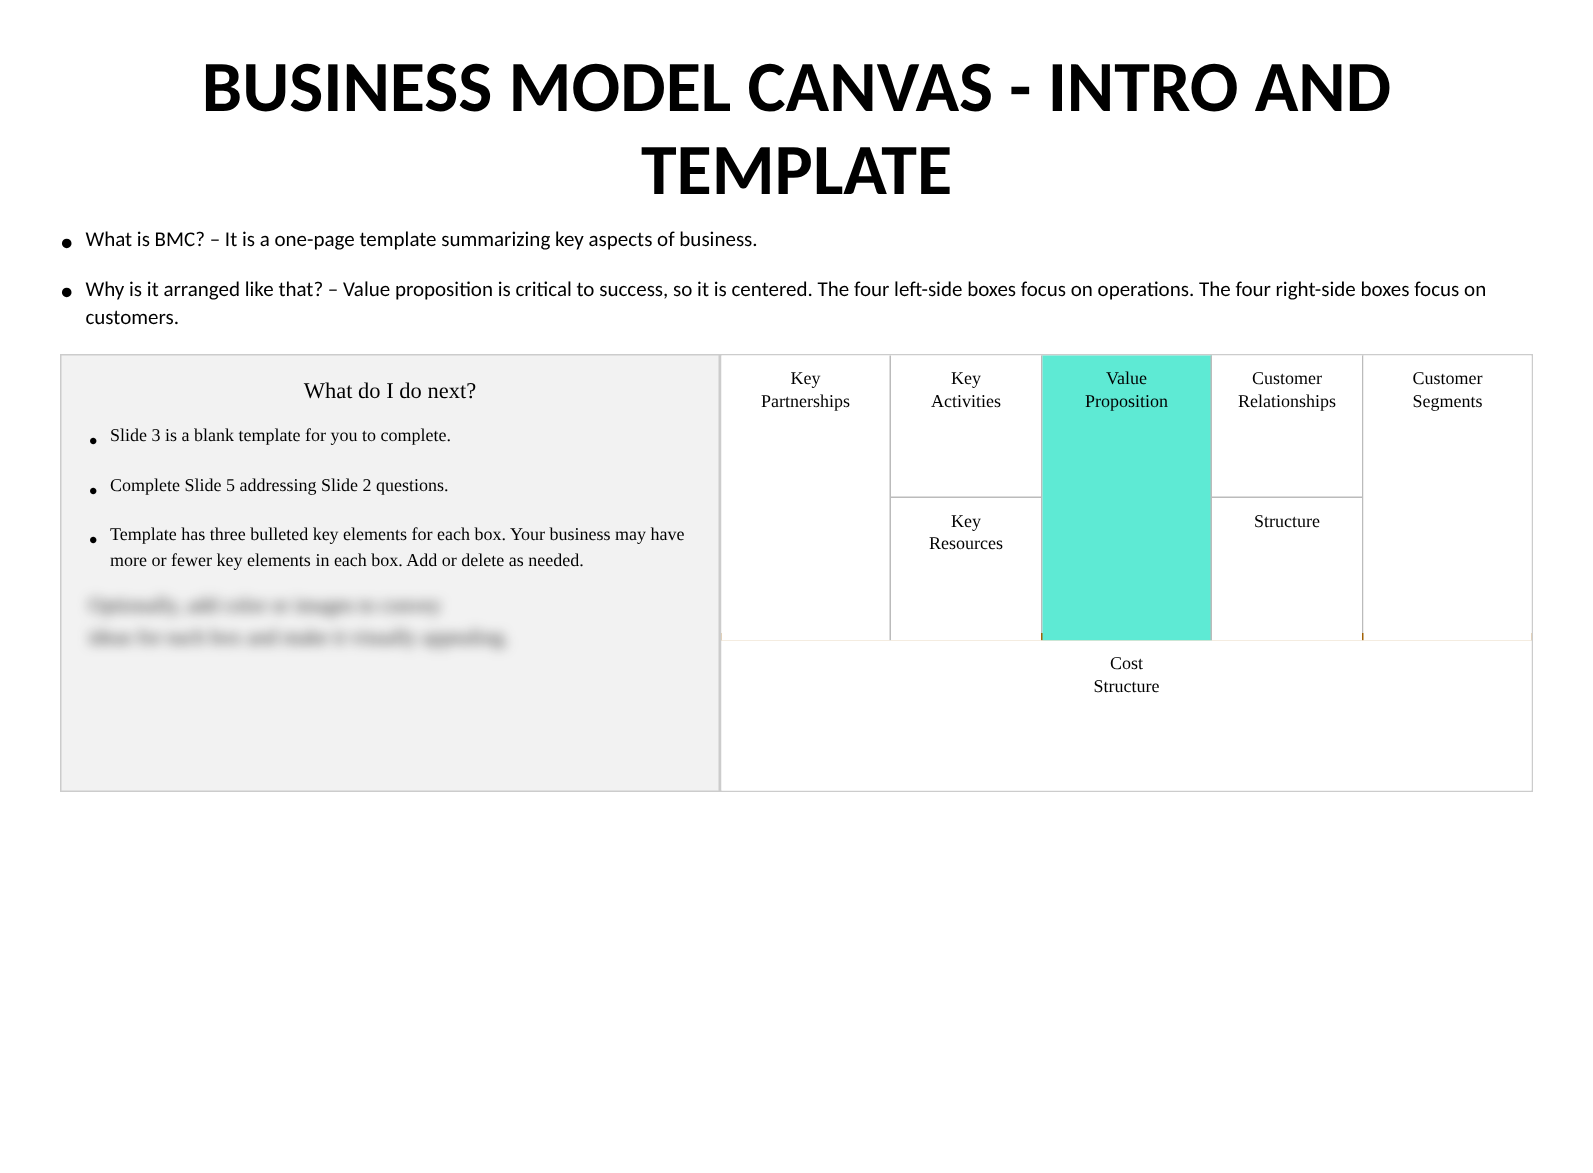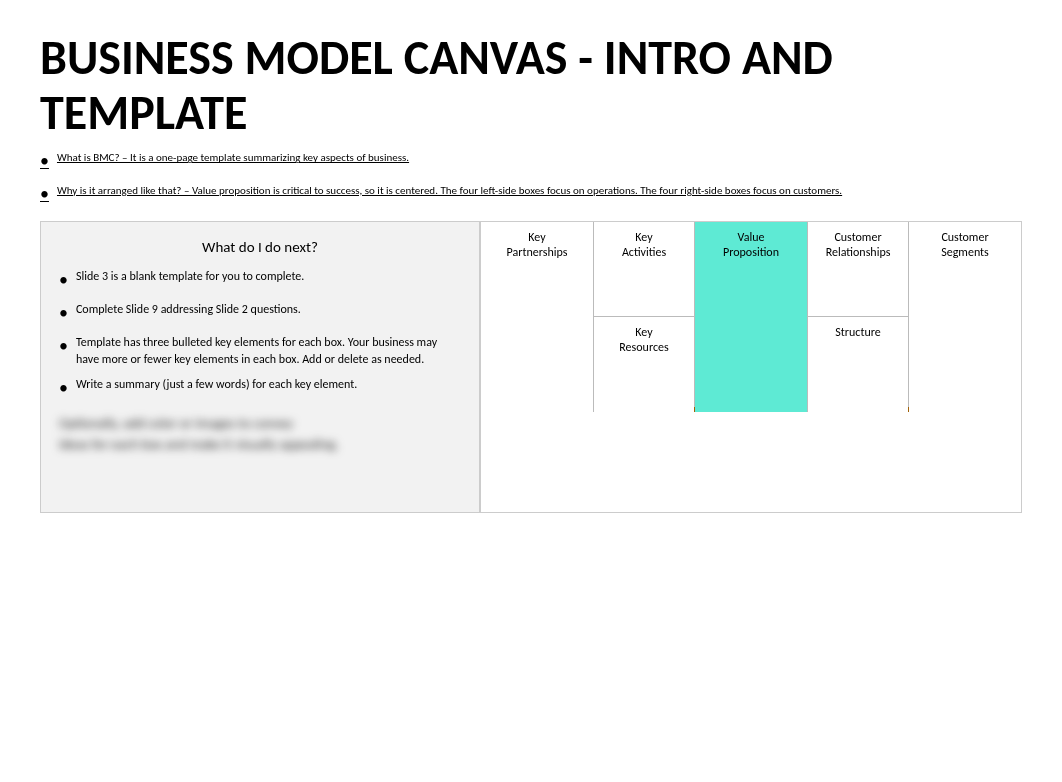--- a/index.html
+++ b/index.html
@@ -15,44 +15,45 @@
       padding: 30px 40px;
       font-size: 15px;
       color: #000;
     }
     h1 {
       font-size: 48px;
       font-weight: bold;
       line-height: 1.15;
       margin-bottom: 10px;
       font-family: Calibri, Arial, sans-serif;
+      text-align: center;
     }
     .bullet-list {
       list-style: none;
       margin-bottom: 14px;
     }
     .bullet-list li {
       display: flex;
       align-items: flex-start;
       margin-bottom: 8px;
-      font-size: 11px;
+      font-size: 14px;
       line-height: 1.4;
-      text-decoration: underline;
     }
     .bullet-list li::before {
       content: "•";
       font-size: 18px;
       margin-right: 8px;
       margin-top: -1px;
       flex-shrink: 0;
     }
     .main-content {
       display: flex;
       gap: 0;
       margin-top: 10px;
+      font-family: Liberation Serif, serif;
     }
     .left-panel {
       background: #f2f2f2;
       width: 440px;
       min-width: 440px;
       padding: 16px 18px 16px 18px;
       border: 1px solid #ccc;
     }
     .left-panel h3 {
       font-size: 15px;
@@ -134,23 +135,22 @@
   <li>What is BMC? – It is a one-page template summarizing key aspects of business.</li>
   <li>Why is it arranged like that? – Value proposition is critical to success, so it is centered. The four left-side boxes focus on operations. The four right-side boxes focus on customers.</li>
 </ul>
 
 <div class="main-content">
 
   <div class="left-panel">
     <h3>What do I do next?</h3>
     <ul>
       <li>Slide 3 is a blank template for you to complete.</li>
-      <li>Complete Slide 9 addressing Slide 2 questions.</li>
+      <li>Complete Slide 5 addressing Slide 2 questions.</li>
       <li>Template has three bulleted key elements for each box. Your business may have more or fewer key elements in each box. Add or delete as needed.</li>
-      <li>Write a summary (just a few words) for each key element.</li>
     </ul>
     <div class="blurred-text">
       <span>Optionally, add color or images to convey</span><br>
       <span>ideas for each box and make it visually appealing.</span>
     </div>
   </div>
 
   <div class="canvas-grid">
 
     <div class="canvas-row" style="min-height:190px;">
@@ -187,16 +187,20 @@
       </div>
 
       <div class="canvas-cell tall" style="min-height:190px; align-items:flex-start;">
         <span class="canvas-cell-label" style="white-space:pre-line;">Customer
 Segments</span>
       </div>
     </div>
 
     <div class="canvas-row" style="min-height:95px;">
 
+      <div class="canvas-cell" style="flex:2;">
+        <span class="canvas-cell-label" style="white-space:pre-line;">Cost
+Structure</span>
+      </div>
 
     </div>
   </div>
 </div>
 
 </body></html>

